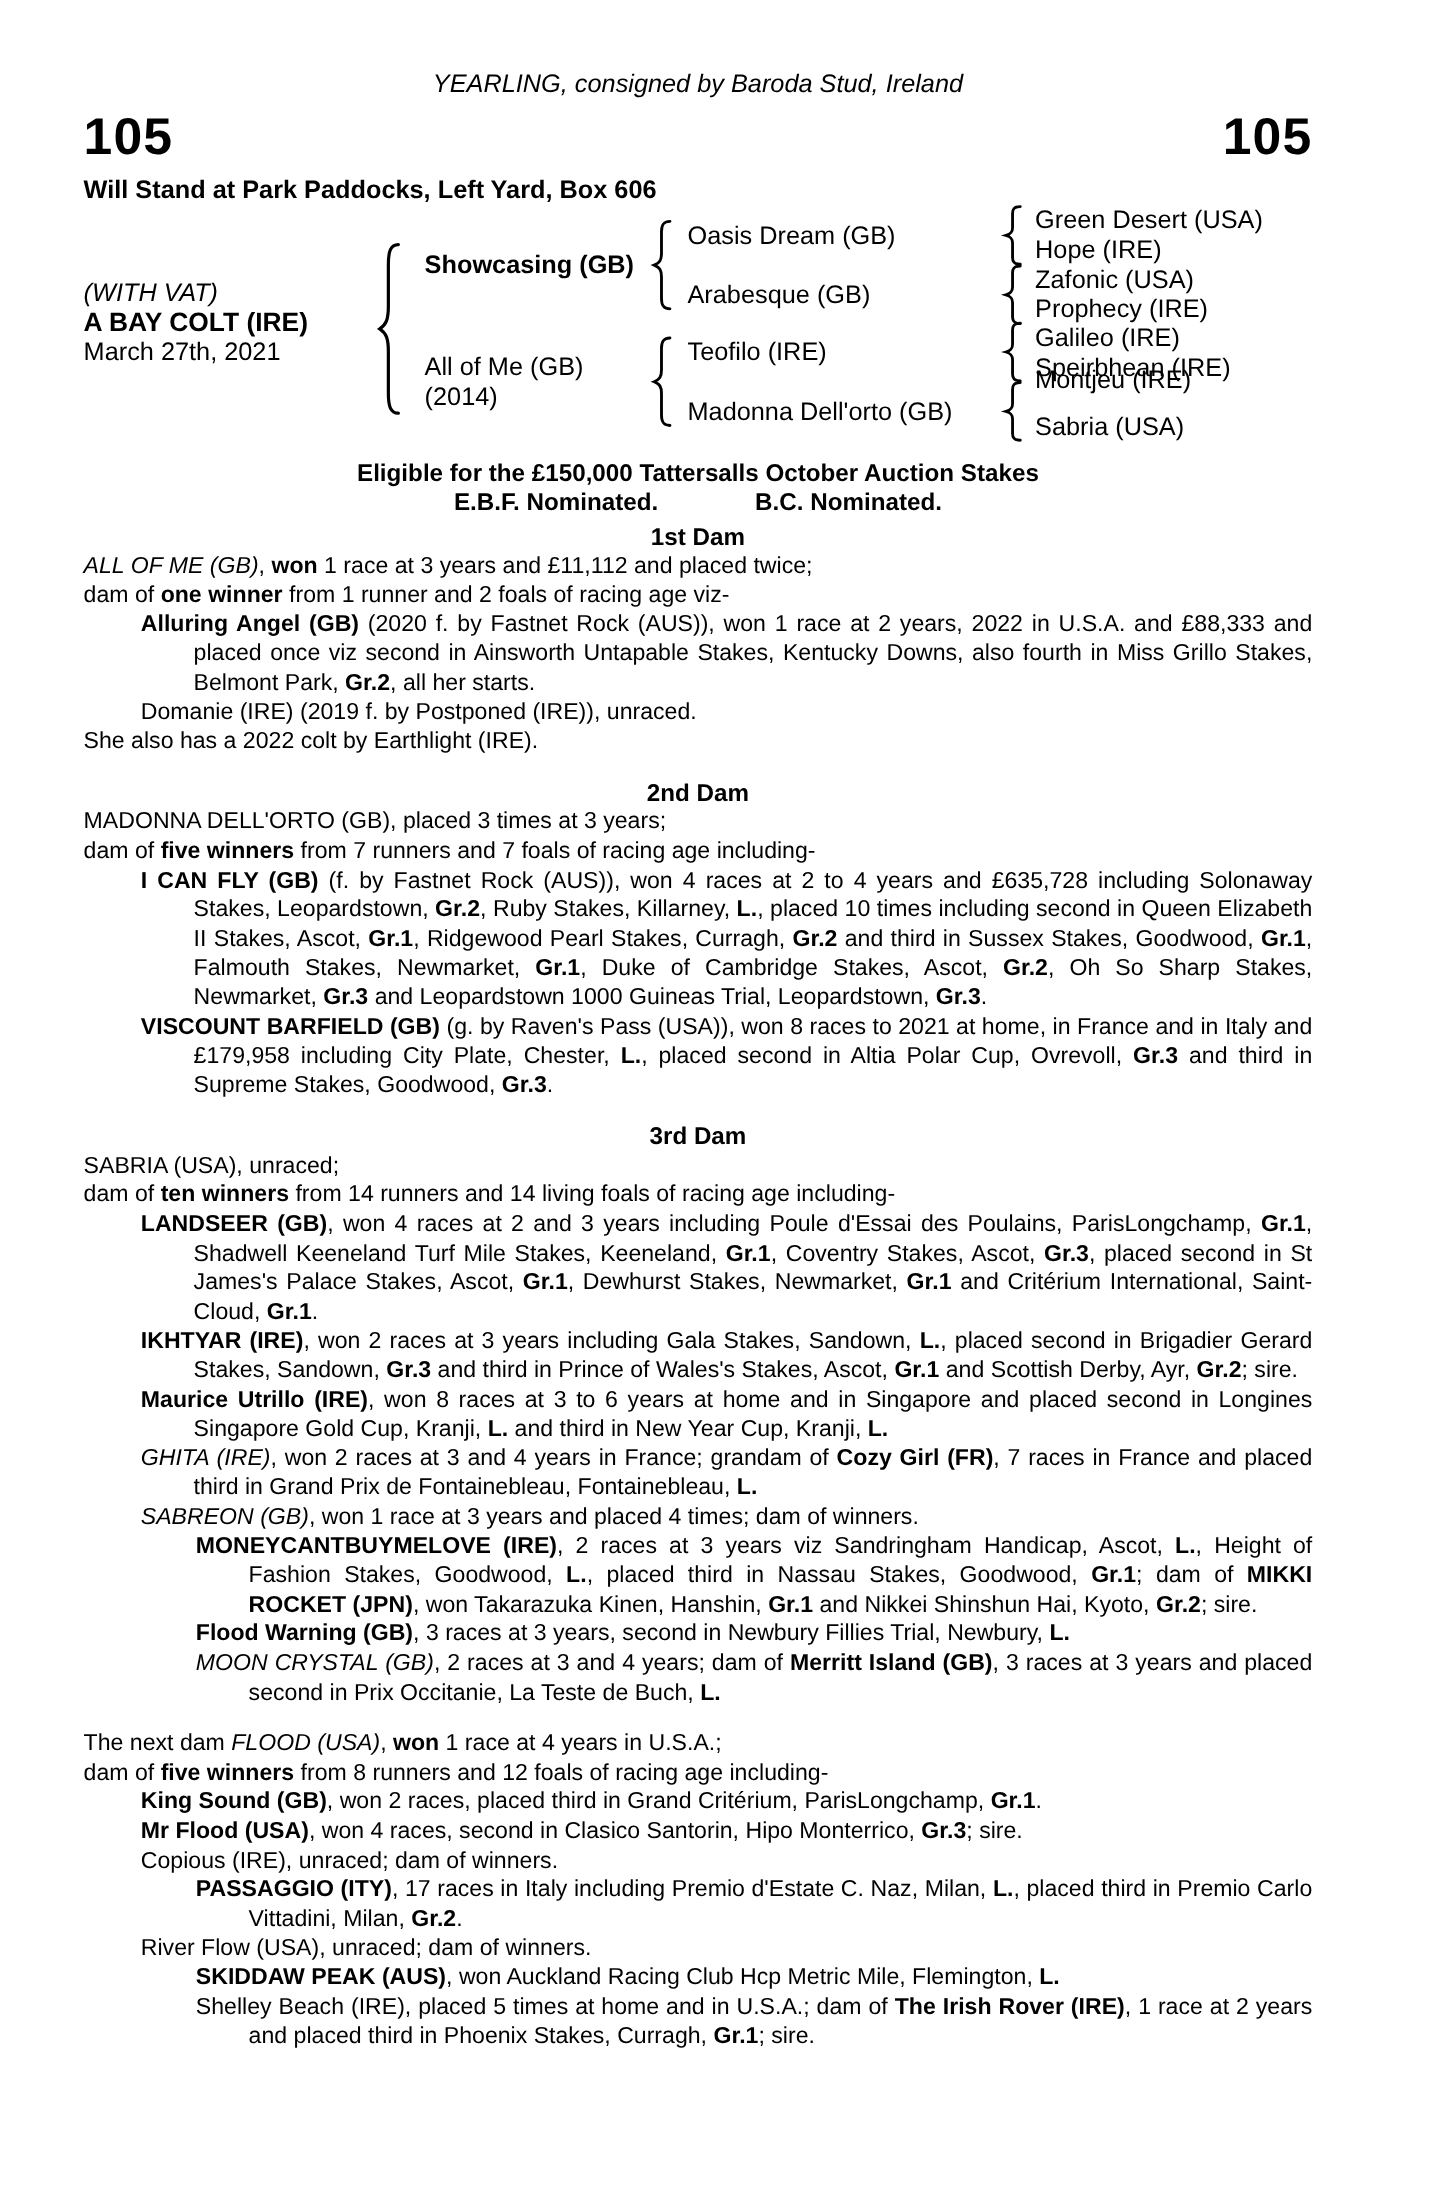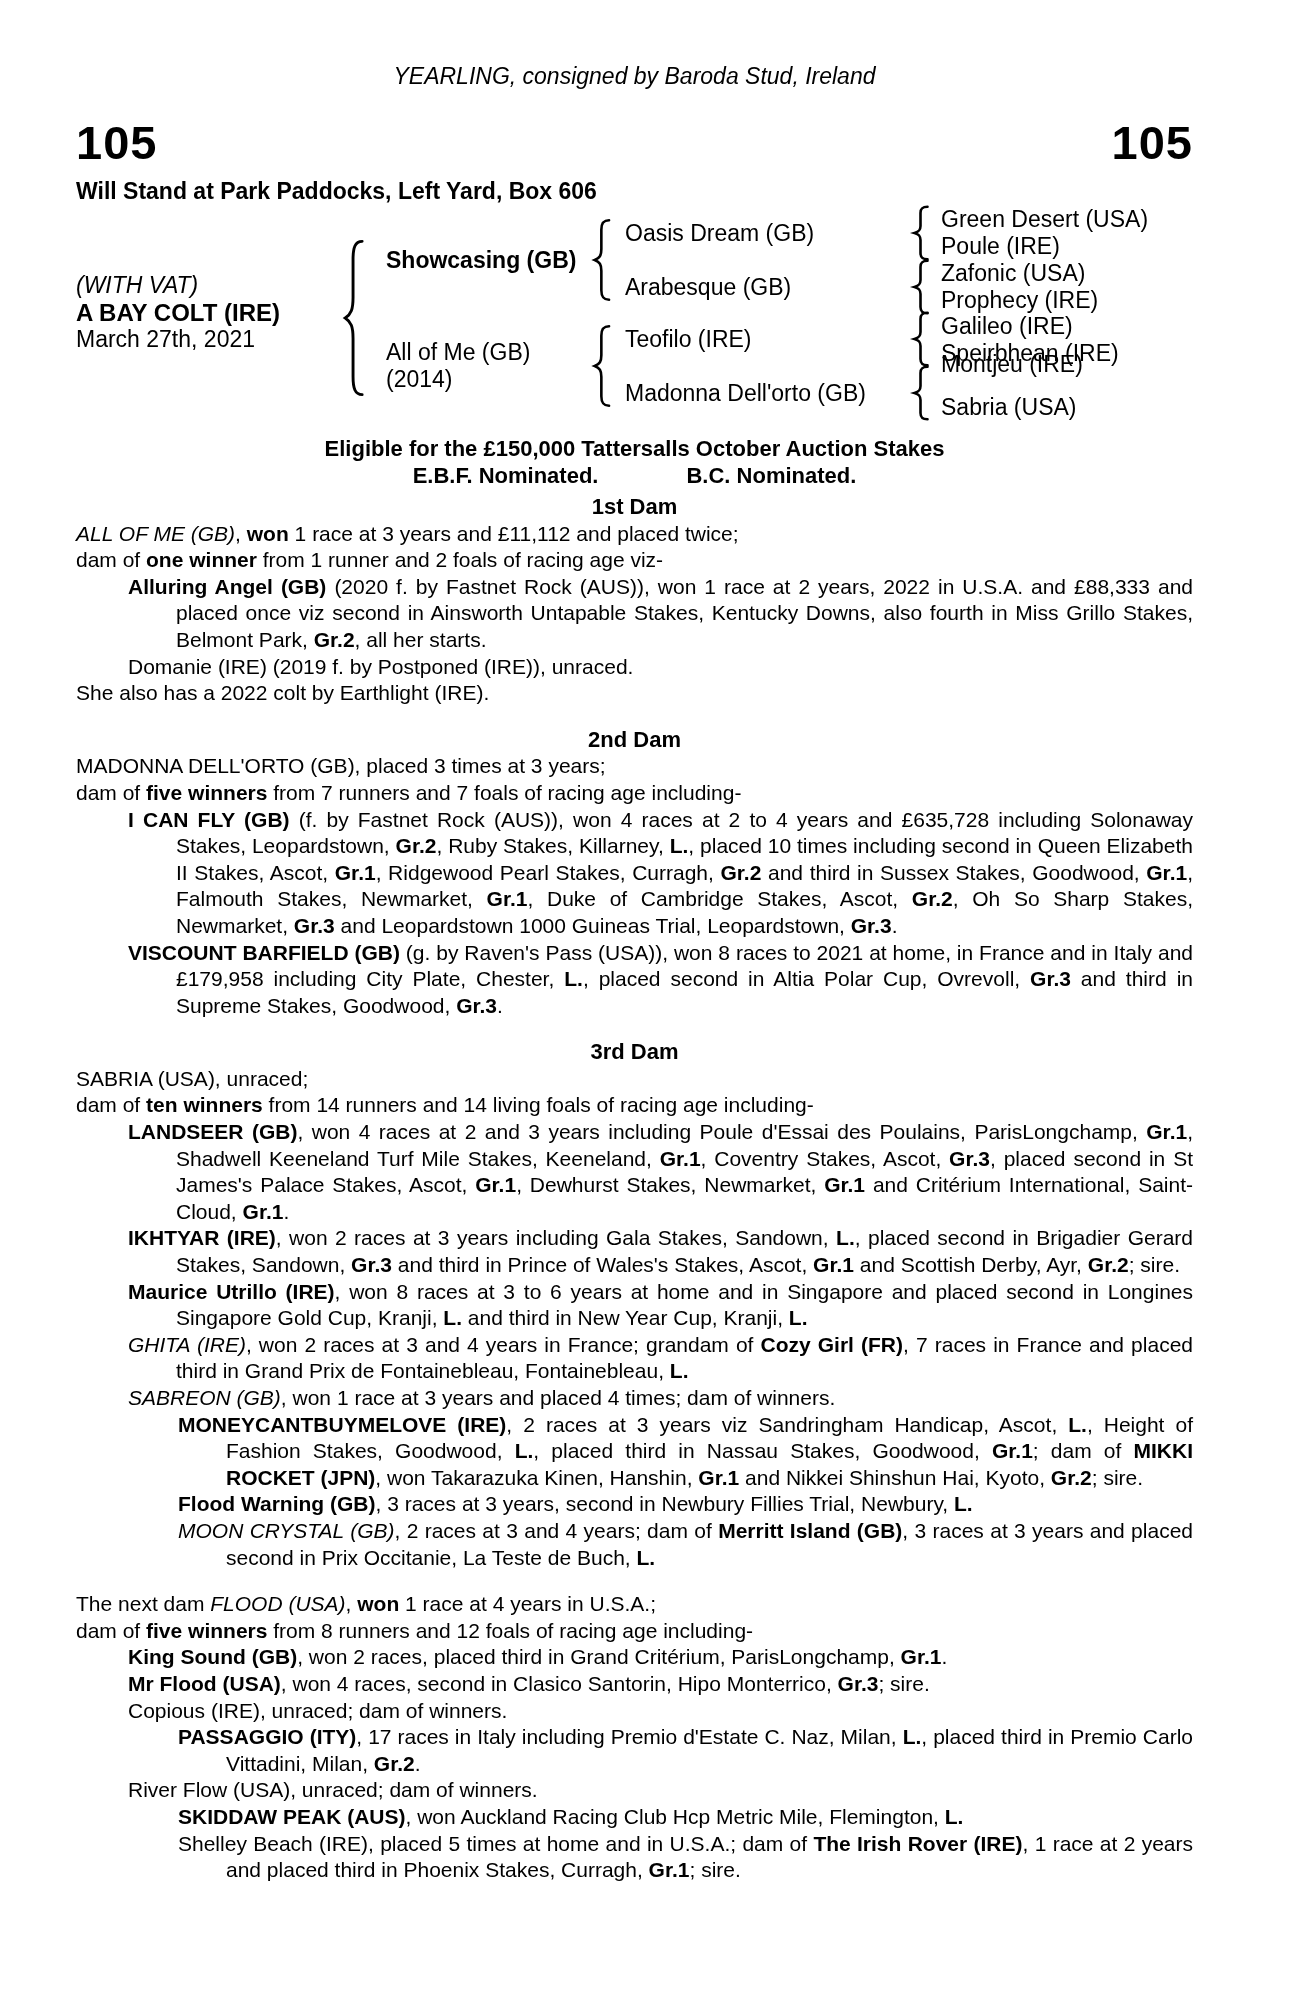--- a/index.html
+++ b/index.html
@@ -9,21 +9,21 @@
     -webkit-font-smoothing:antialiased;
     position:relative;overflow:hidden;
   }
   .page{padding:62px 121px 0 76px;}
 
   .consignor{
     text-align:center;font-style:italic;font-size:23px;line-height:28px;
   }
   .lot-row{
     display:flex;justify-content:space-between;align-items:flex-start;
-    margin-top:31px;height:46px;
+    margin-top:12px;height:46px;
   }
   .lot{font-size:47px;font-weight:bold;line-height:44px;letter-spacing:1px;}
   .stand{margin-top:10px;font-weight:bold;font-size:23px;line-height:28px;}
 
   
   .pedigree{position:relative;height:228px;font-size:23px;}
   .pi{position:absolute;transform:translateY(-50%);white-space:nowrap;line-height:27px;}
   .subject .vat{font-size:23px;font-style:italic;}
   .subject .name{font-weight:bold;font-size:24px;}
   .brace{position:absolute;overflow:visible;}
@@ -95,21 +95,21 @@
         <path d="M15.5 1.5 C10 1.5 8.5 5.5 8.5 13 L8.5 37 C8.5 44.5 7 47.5 2.5 50 C7 52.5 8.5 55.5 8.5 63 L8.5 87 C8.5 94.5 10 98.5 15.5 98.5"></path>
       </svg>
     <svg class="brace" style="left:836px;top:107px;width:20px;height:54px;" viewBox="0 0 20 100" preserveAspectRatio="none">
         <path d="M15.5 1.5 C10 1.5 8.5 5.5 8.5 13 L8.5 37 C8.5 44.5 7 47.5 2.5 50 C7 52.5 8.5 55.5 8.5 63 L8.5 87 C8.5 94.5 10 98.5 15.5 98.5"></path>
       </svg>
     <svg class="brace" style="left:836px;top:161px;width:20px;height:54px;" viewBox="0 0 20 100" preserveAspectRatio="none">
         <path d="M15.5 1.5 C10 1.5 8.5 5.5 8.5 13 L8.5 37 C8.5 44.5 7 47.5 2.5 50 C7 52.5 8.5 55.5 8.5 63 L8.5 87 C8.5 94.5 10 98.5 15.5 98.5"></path>
       </svg>
 
     <div class="pi" style="left:865px;top:14px;">Green Desert (USA)</div>
-    <div class="pi" style="left:865px;top:41px;">Poule (IRE)</div>
+    <div class="pi" style="left:865px;top:41px;">Hope (IRE)</div>
     <div class="pi" style="left:865px;top:68px;">Zafonic (USA)</div>
     <div class="pi" style="left:865px;top:95px;">Prophecy (IRE)</div>
     <div class="pi" style="left:865px;top:121px;">Galileo (IRE)</div>
     <div class="pi" style="left:865px;top:148px;">Speirbhean (IRE)</div>
     <div class="pi" style="left:865px;top:159px;">Montjeu (IRE)</div>
     <div class="pi" style="left:865px;top:202px;">Sabria (USA)</div>
   </div>
 
   <div class="elig">
     <div>Eligible for the £150,000 Tattersalls October Auction Stakes</div>

